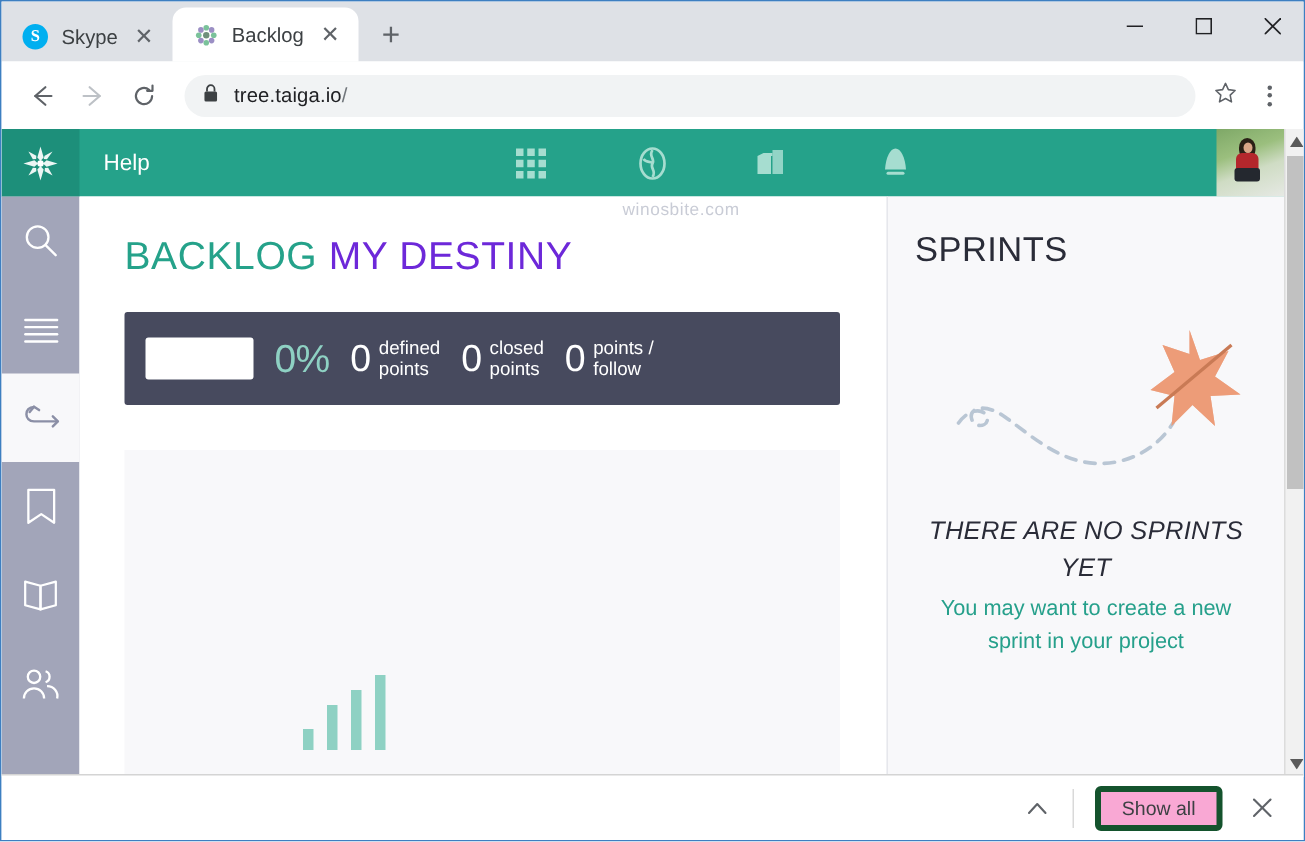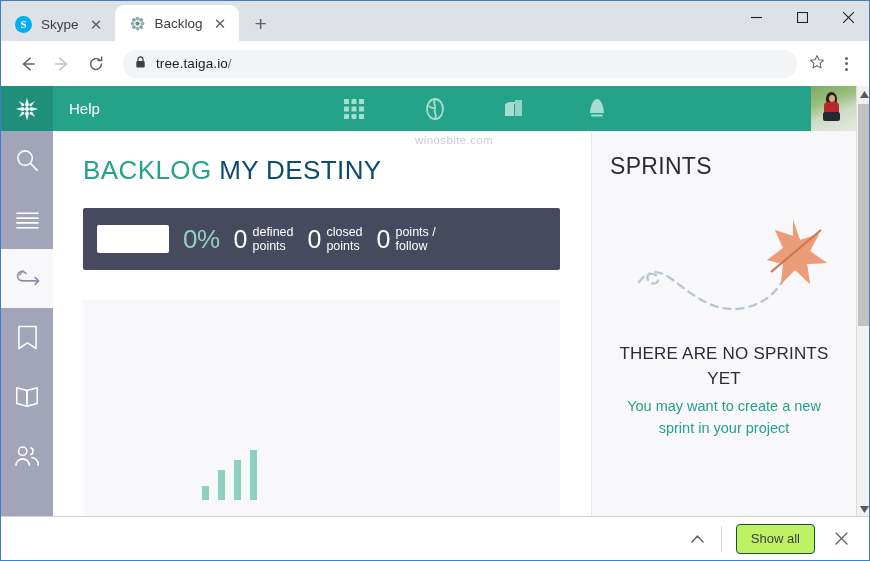--- a/index.html
+++ b/index.html
@@ -173,21 +173,21 @@
     width: 538px; height: 387px;
     background: #ffffff;
     padding: 0 30px;
   }
   .page-title {
     margin-top: 24px;
     font-size: 26px; font-weight: normal;
     letter-spacing: .4px;
   }
   .page-title .bl { color: #25a28a; }
-  .page-title .proj { color: #0c4a6e; }
+  .page-title .proj { color: #6d28d9; }
   .watermark {
     position: absolute; left: 398px; top: 34px;
     font-size: 11.5px; color: #c9ccd6; letter-spacing: .4px;
   }
 
   .statsbar {
     margin-top: 22px;
     width: 477px; height: 62px;
     background: #474a5e;
     border-radius: 2px;
@@ -239,20 +239,21 @@
     text-align: left;
     margin: 22px 0 0 18px;
     font-size: 23px; font-weight: normal; color: #2a2c38;
     letter-spacing: .3px;
   }
   .kite-wrap { position: relative; height: 145px; margin-top: 10px; }
   .empty-title {
     margin-top: 6px;
     font-size: 17px; color: #2a2c38; line-height: 25px;
     letter-spacing: .2px;
+    font-style: italic;
   }
   .empty-sub {
     margin-top: 4px;
     font-size: 14.5px; color: #26a08b; line-height: 22px;
     padding: 0 22px;
   }
 
   
   .pagescroll {
     position: absolute; right: 0; top: 0;
@@ -282,22 +283,22 @@
     padding-right: 14px; gap: 0;
   }
   .dl-chev {
     width: 34px; height: 30px;
     display: flex; align-items: center; justify-content: center;
     color: #5f6368; font-size: 13px;
   }
   .dl-divider { width: 1px; height: 26px; background: #d9d9d9; margin: 0 14px 0 6px; }
   .dl-showall {
     height: 30px; padding: 0 14px;
-    border: 1px solid #14532d; border-radius: 4px;
-    background: #bef264; color: #3c4043; font-size: 13px;
+    border: 4px solid #14532d; border-radius: 4px;
+    background: #f9a8d4; color: #3c4043; font-size: 13px;
     display: flex; align-items: center;
   }
   .dl-close {
     width: 32px; height: 30px; margin-left: 10px;
     display: flex; align-items: center; justify-content: center;
     color: #5f6368; font-size: 15px;
   }
 </style>
 </head>
 <body>

